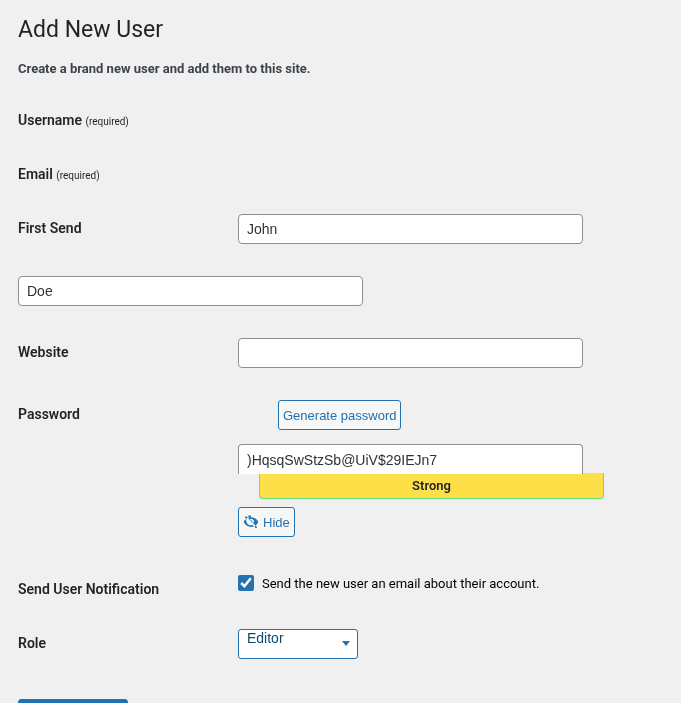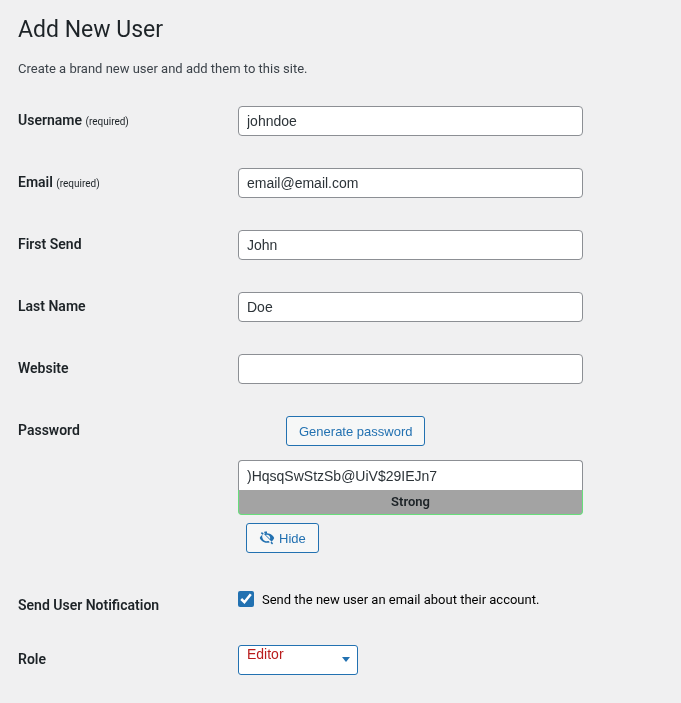--- a/index.html
+++ b/index.html
@@ -14,20 +14,21 @@
     h1 {
       font-size: 23px;
       font-weight: 400;
       color: #1d2327;
       margin-bottom: 18px;
     }
     .subtitle {
       font-size: 13px;
       color: #3c434a;
       margin-bottom: 30px;
+      font-weight: bold;
     }
     .form-row {
       display: flex;
       align-items: flex-start;
       margin-bottom: 32px;
     }
     .form-row.password-row { margin-bottom: 0; gap: 40px; }
     .form-row.strength-row { margin-bottom: 38px; }
     .label-col {
       width: 220px;
@@ -53,48 +54,48 @@
       font-size: 14px;
       background: #fff;
       color: #2c3338;
     }
     .btn-secondary {
       height: 30px;
       border: 1px solid #2271b1;
       background: #f6f7f7;
       color: #2271b1;
       border-radius: 3px;
-      padding: 0 12px;
+      padding: 0 4px;
       font-size: 13px;
       cursor: pointer;
       display: inline-flex;
       align-items: center;
       gap: 4px;
-      margin-left: 8px;
     }
     .password-input-row {
       display: flex;
       gap: 8px;
       align-items: flex-start;
       margin-top: 0;
       flex-direction: column;
     }
     .password-input { width: 345px; }
     .strength-meter {
       width: 345px;
-      background: #a3a3a3;
+      background: #fde047;
       border: 1px solid #68de7c;
       border-top: none;
       text-align: center;
       padding: 5px 0;
       font-size: 13px;
       font-weight: 600;
       color: #1d2327;
       border-radius: 0 0 4px 4px;
       margin-top: -1px;
+      margin-left: 21px;
     }
     .pwd-input {
       border-radius: 4px 4px 0 0 !important;
       border-bottom: none !important;
     }
     .checkbox-row {
       display: flex;
       align-items: center;
       gap: 8px;
     }
@@ -109,21 +110,21 @@
       width: 120px;
     }
     select {
       width: 120px;
       height: 30px;
       border: 1px solid #2271b1;
       border-radius: 3px;
       padding: 0 24px 12px 8px;
       font-size: 14px;
       background: #fff;
-      color: #b91c1c;
+      color: #0c4a6e;
       appearance: none;
       cursor: pointer;
     }
     .select-wrap::after {
       content: "";
       position: absolute;
       right: 8px; top: 12px;
       width: 0; height: 0;
       border-left: 4px solid transparent;
       border-right: 4px solid transparent;
@@ -151,43 +152,36 @@
 
 
 
 <h1>Add New User</h1>
 <p class="subtitle">Create a brand new user and add them to this site.</p>
 
 <div class="form-row">
   <div class="label-col">
     <span>Username</span> <span class="req">(required)</span>
   </div>
-  <div class="input-col">
-    <input type="text" value="johndoe" style="">
-  </div>
 </div>
 
 <div class="form-row">
   <div class="label-col">
     <span>Email</span> <span class="req">(required)</span>
   </div>
-  <div class="input-col">
-    <input type="text" value="email@email.com" style="">
-  </div>
 </div>
 
 <div class="form-row">
   <div class="label-col">First Send</div>
   <div class="input-col">
     <input type="text" value="John" style="">
   </div>
 </div>
 
 <div class="form-row">
-  <div class="label-col">Last Name</div>
   <div class="input-col">
     <input type="text" value="Doe" style="">
   </div>
 </div>
 
 <div class="form-row">
   <div class="label-col">Website</div>
   <div class="input-col">
     <input type="text" value="" style="">
   </div>

